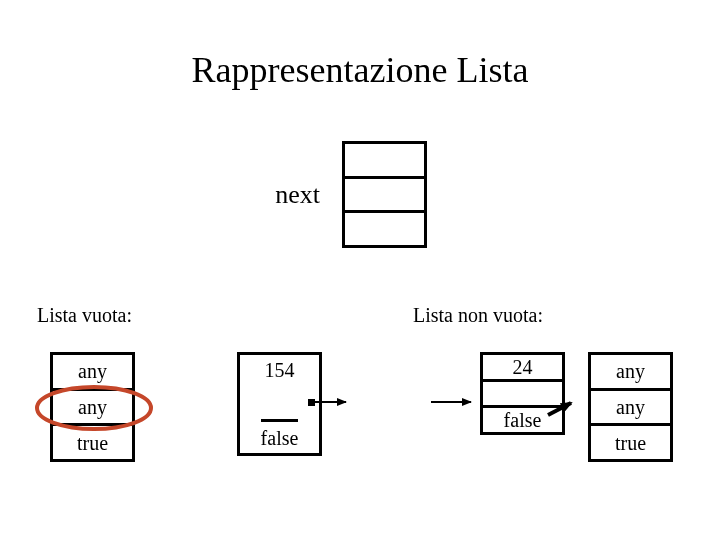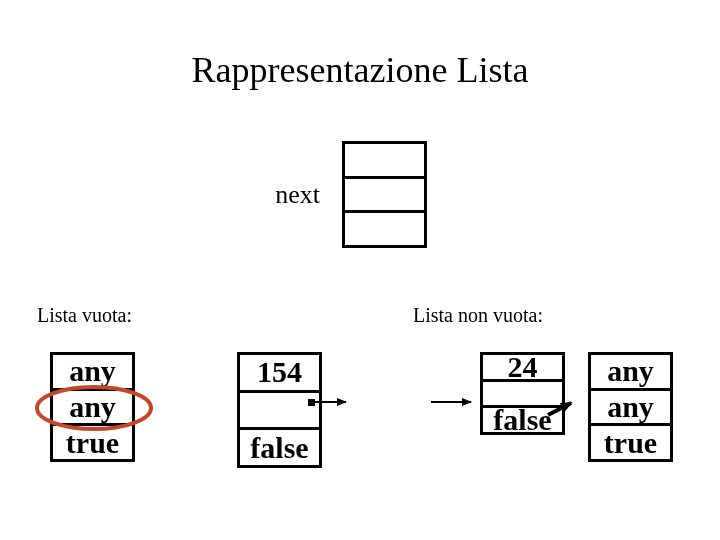--- a/index.html
+++ b/index.html
@@ -36,24 +36,23 @@
     box-sizing: border-box;
     display: flex;
     flex-direction: column;
     background: #fff;
   }
   .record-cell {
     flex: 1;
     display: flex;
     align-items: center;
     justify-content: center;
-    font-size: 30px;
+    font-size: 20px;
     line-height: 1;
     overflow: hidden;
-    font-weight: bold;
   }
   .record-cell + .record-cell { border-top: 3px solid #000; }
   .field-labels {
     position: absolute;
     left: 160px; top: 141px;
     width: 172px; height: 107px;
     display: flex;
     flex-direction: column;
   }
   .field-label {
@@ -90,21 +89,21 @@
 
   <div class="section-heading" style="left:37px; top:298px;">Lista vuota:</div>
   <div class="section-heading" style="left:374px; top:298px;margin-left:39px;">Lista non vuota:</div>
 
   <div class="record-box" style="left:50px; top:352px; height:110px;">
     <div class="record-cell">any</div>
     <div class="record-cell">any</div>
     <div class="record-cell">true</div>
   </div>
 
-  <div class="record-box" style="left:237px; top:352px; height:116px;">
+  <div class="record-box" style="left:237px; top:352px; height:104px;align-items:center;">
     <div class="record-cell">154</div>
     <div class="record-cell"></div>
     <div class="record-cell">false</div>
   </div>
 
   <div class="record-box" style="left:480px; top:352px; height:83px;">
     <div class="record-cell">24</div>
     <div class="record-cell"></div>
     <div class="record-cell">false</div>
   </div>

